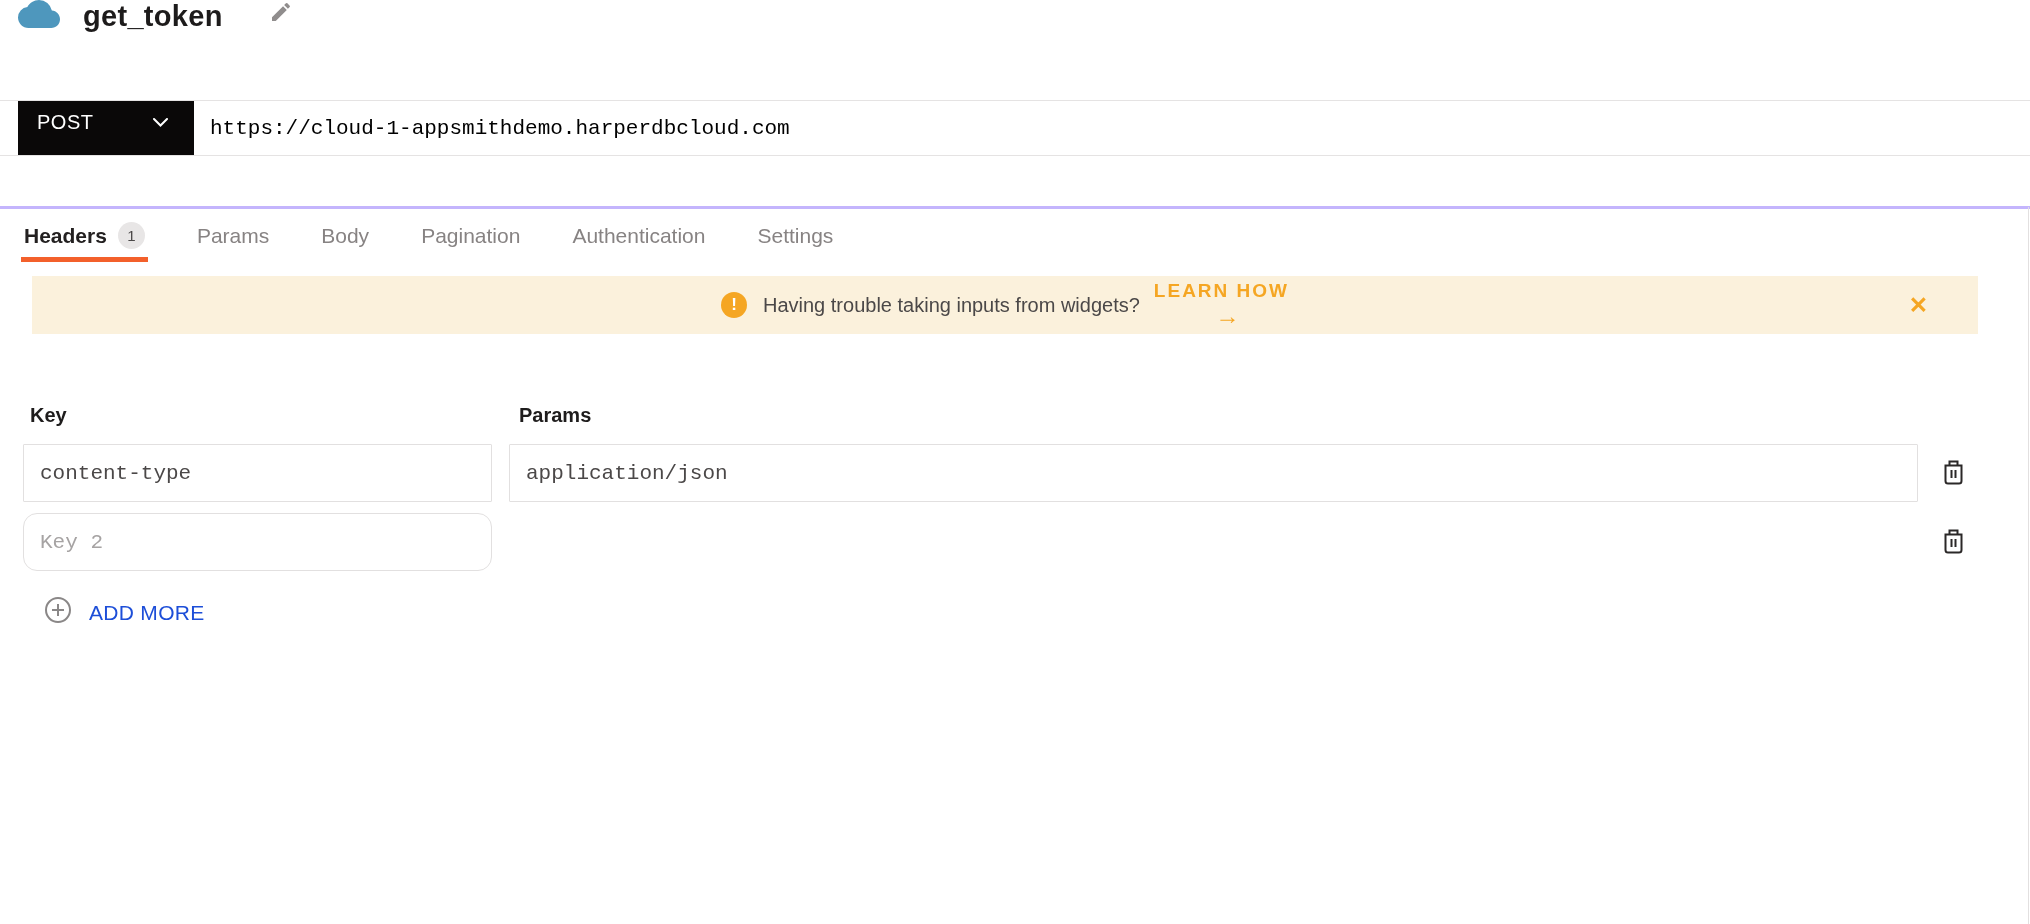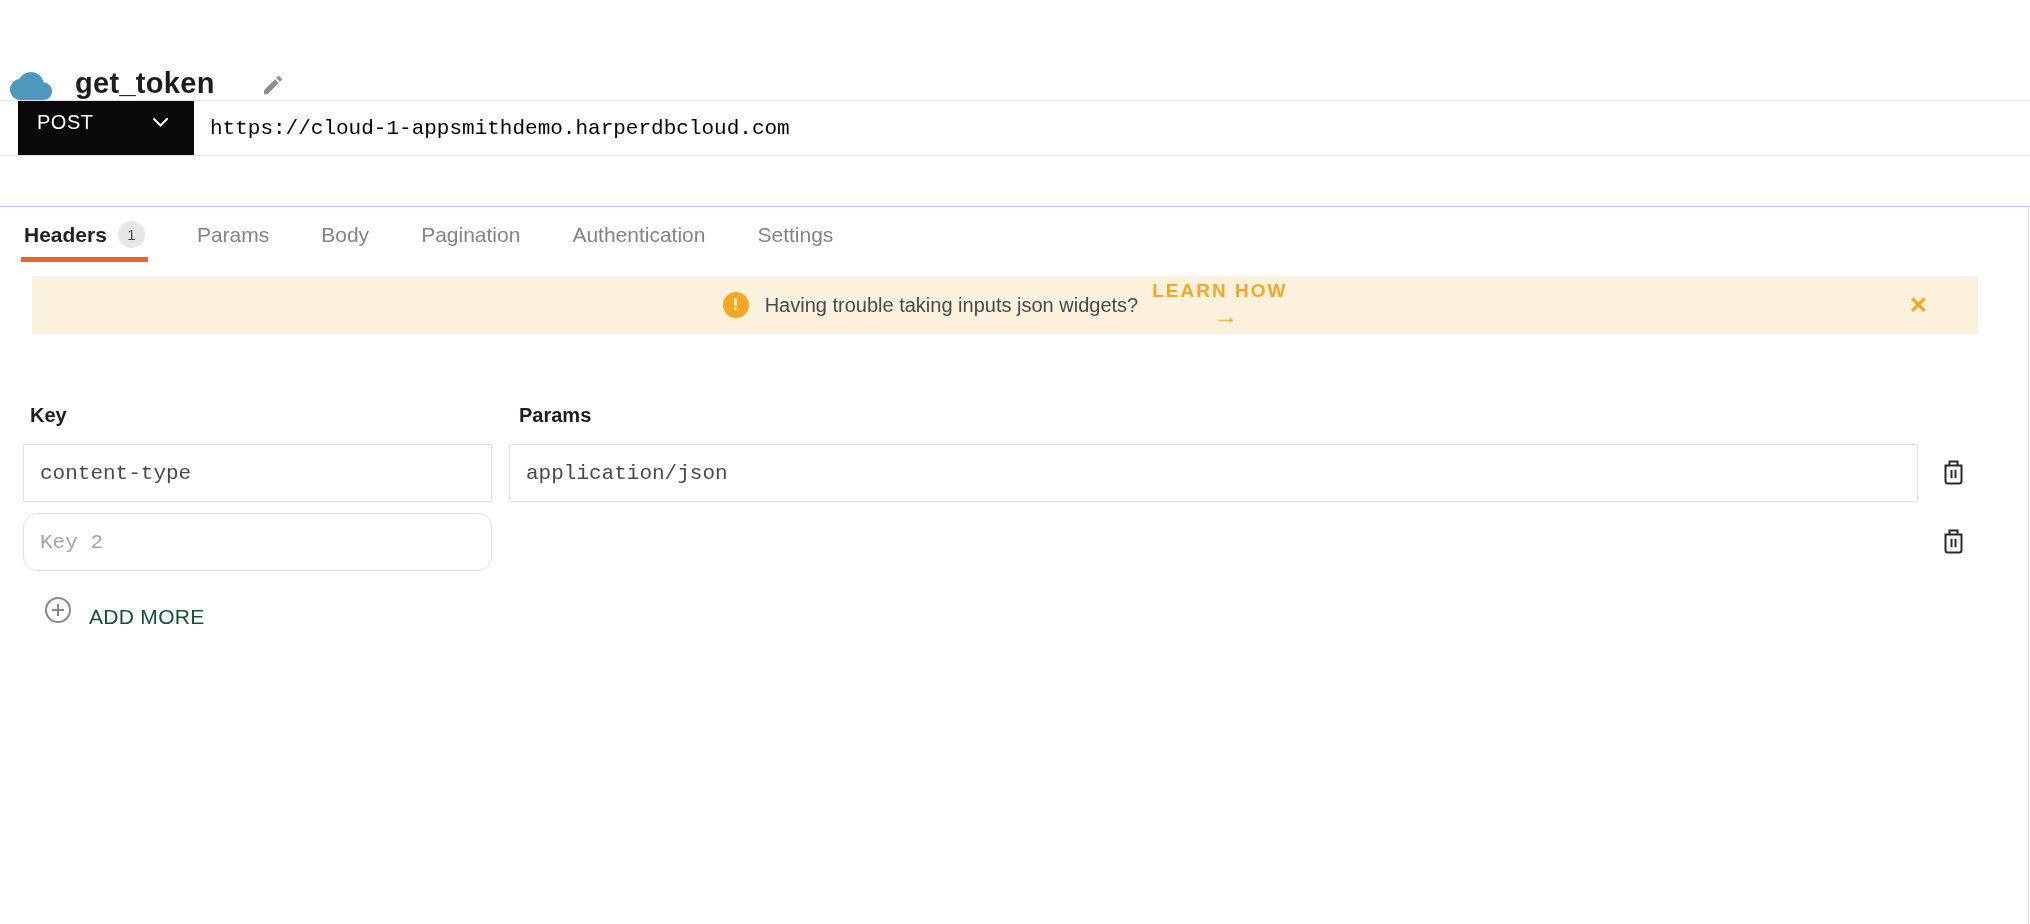--- a/index.html
+++ b/index.html
@@ -2,39 +2,39 @@
 <html><head>
 <meta charset="utf-8">
 <style>
   * { box-sizing: border-box; margin: 0; padding: 0; }
   html, body { width: 2030px; height: 924px; }
   body { font-family: "Liberation Sans", sans-serif; background: #ffffff; }
   #app { position: relative; width: 2030px; height: 924px; background: #fff; overflow: hidden; }
 
   
   .header { position: absolute; top: 0; left: 0; width: 100%; height: 100px;
-            display: flex; align-items: flex-end; padding-left: 10px; }
+            display: flex; align-items: flex-start; padding-left: 18px; }
   .cloud-wrap { display: flex; align-items: center; }
   .page-title { margin-left: 23px; font-size: 29px; font-weight: 700; color: #1d1b1b; letter-spacing: .3px; }
   .edit-btn { margin-left: 46px; background: none; border: none; cursor: pointer; display: flex; align-items: center; }
 
   
   .request-bar { position: absolute; top: 100px; left: 0; width: 100%; height: 56px;
                  border-top: 1px solid #e5e3e3; border-bottom: 1px solid #e5e3e3;
                  display: flex; align-items: stretch; background: #fff; }
   .method-dropdown { margin-left: 18px; width: 176px; background: #0a0808; color: #fff;
                      display: flex; align-items: center; justify-content: space-between;
                      padding: 0 26px 12px 19px; cursor: pointer; border: none; }
   .method-label { font-size: 20px; letter-spacing: .5px; color: #fff; }
   .url-input { flex: 1; display: flex; align-items: center; padding-left: 16px;
                font-family: "Liberation Mono", monospace; font-size: 21px; color: #000000; }
 
   
   .tabbar { position: absolute; top: 206px; left: 0; width: 100%; height: 56px;
-            border-top: 1px solid #c4b5fd; display: flex; align-items: center; padding-left: 24px; }
+            border-top: 3px solid #c4b5fd; display: flex; align-items: center; padding-left: 24px; }
   .tab { position: relative; height: 100%; display: flex; align-items: center;
          margin-right: 52px; font-size: 21px; color: #878383; cursor: pointer; background: none; border: none; }
   .tab.active { color: #232020; font-weight: 700; }
   .tab.active::after { content: ""; position: absolute; left: -3px; right: -3px; bottom: 0;
                        height: 5px; background: #f3602b; }
   .badge { margin-left: 11px; min-width: 27px; height: 27px; border-radius: 50%;
            background: #e8e6e6; color: #4b4848; font-size: 15px; font-weight: 400;
            display: flex; align-items: center; justify-content: center; }
 
   
@@ -62,22 +62,22 @@
   .kv-input::placeholder { color: #a6a3a3; }
   .kv-key { left: 23px; width: 469px; }
   .kv-value { left: 509px; width: 1409px; }
   .row1 { top: 444px; }
   .row2 { top: 513px; border-radius: 14px; }
   .delete-btn { position: absolute; left: 1938px; width: 30px; height: 30px; background: none;
                 border: none; cursor: pointer; display: flex; align-items: center; justify-content: center; }
   .delete-row1 { top: 458px; }
   .delete-row2 { top: 527px; }
 
-  .add-more { position: absolute; left: 44px; top: 596px; display: flex; align-items: flex-end;
-              gap: 17px; background: none; border: none; cursor: pointer; color: #14532d;
+  .add-more { position: absolute; left: 44px; top: 596px; display: flex; align-items: center;
+              gap: 17px; background: none; border: none; cursor: pointer; color: #1d4ed8;
               font-size: 21px; letter-spacing: .3px; }
 
   .right-divider { position: absolute; left: 2028px; top: 207px; bottom: 0; width: 1px; background: #e2e0e0; }
 </style>
 </head>
 <body>
 
 <div id="app">
 
   <div class="header">
@@ -125,21 +125,21 @@
     <button class="tab">
       <span>Authentication</span>
     </button>
     <button class="tab">
       <span>Settings</span>
     </button>
   </div>
 
   <div class="banner">
     <span class="warn-icon">!</span>
-    <span class="banner-msg">Having trouble taking inputs json widgets?</span>
+    <span class="banner-msg">Having trouble taking inputs from widgets?</span>
     <button class="learn-link">
       <span>LEARN HOW</span>
       <span class="arrow-glyph">→</span>
     </button>
     <button class="banner-close">
       <span>✕</span>
     </button>
   </div>
 
   <span class="col-label key">Key</span>

